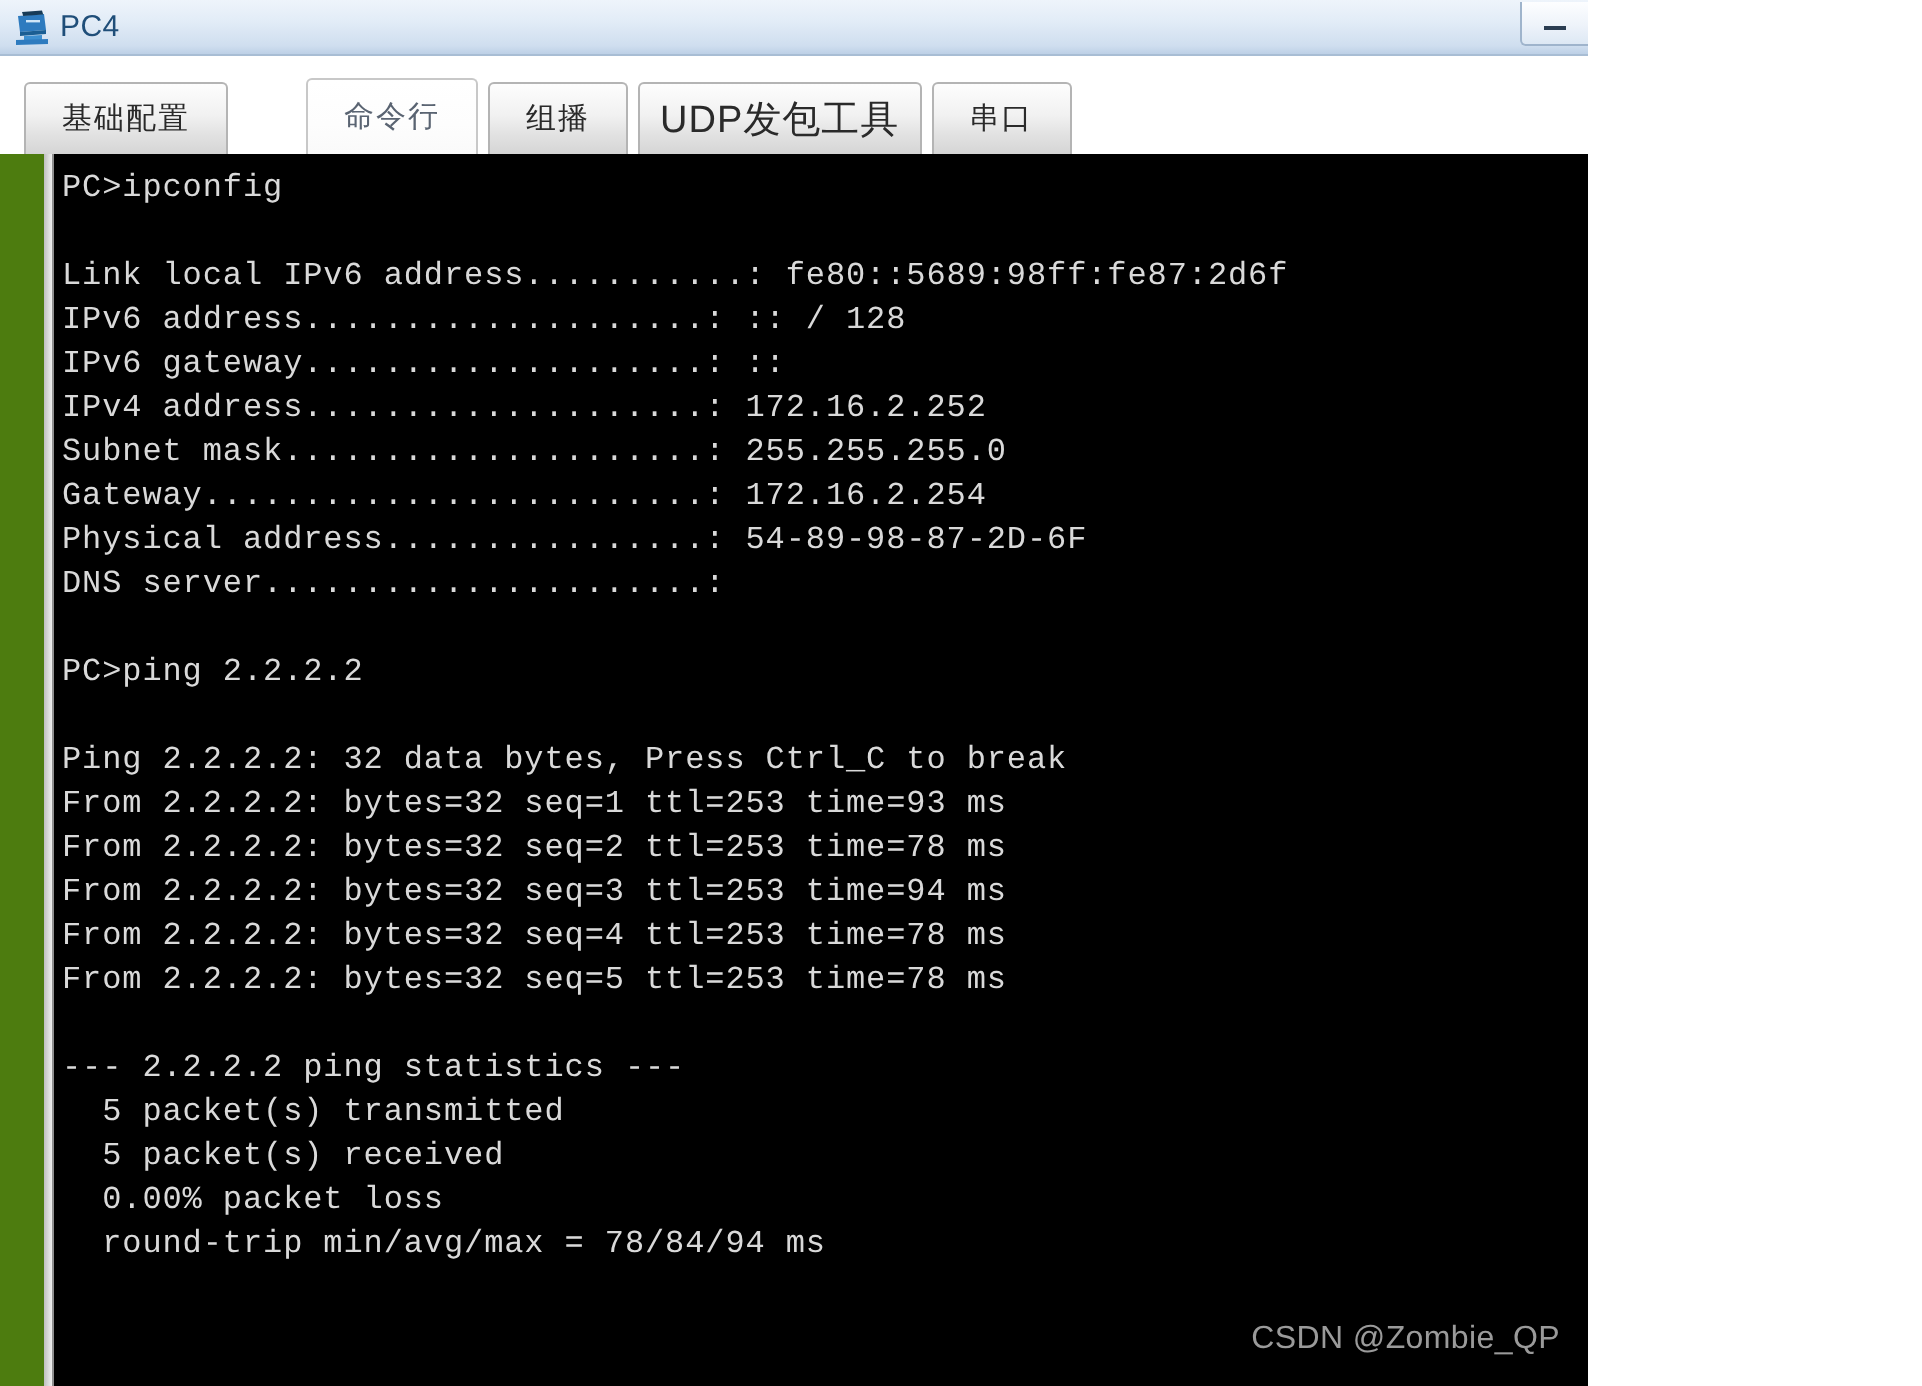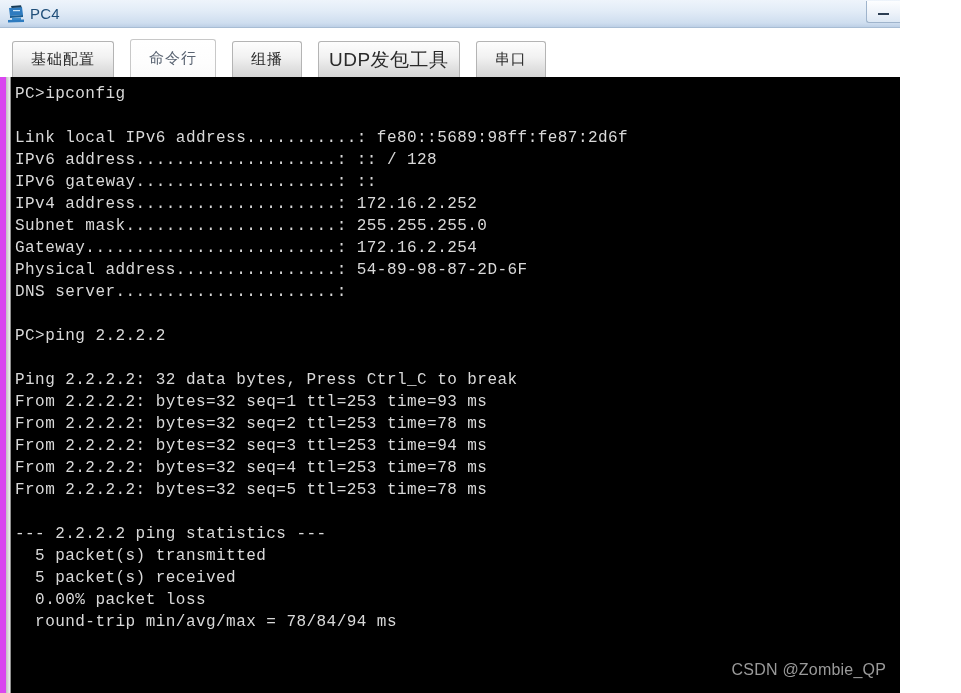--- a/index.html
+++ b/index.html
@@ -9,21 +9,21 @@
   }
   body {
     width: 961px; height: 693px;
     overflow: hidden;
     font-family: "Liberation Sans", sans-serif;
     position: relative;
   }
 
   
   #window {
-    width: 900px; height: 693px;
+    width: 794px; height: 693px;
     position: relative;
     background: #ffffff;
     display: flex;
     flex-direction: column;
   }
 
   
   #titlebar {
     height: 28px;
     flex: 0 0 28px;
@@ -74,21 +74,21 @@
     margin-top: 5px;
   }
 
   
   #tabstrip {
     flex: 0 0 49px;
     background: #ffffff;
     display: flex;
     align-items: flex-end;
     padding: 0 0 0 12px;
-    gap: 16px;
+    gap: 5px;
     position: relative;
   }
   .tab {
     height: 36px;
     min-width: 60px;
     padding: 0 18px;
     display: flex;
     align-items: center;
     justify-content: center;
     border: 1px solid #b4b4b4;
@@ -101,33 +101,34 @@
     white-space: nowrap;
     letter-spacing: 1px;
     position: relative;
     margin-bottom: 0;
   }
   .tab.active {
     background: linear-gradient(to bottom, #ffffff 0%, #fdfdfd 60%, #fafafa 100%);
     color: #5a6472;
     border-color: #c8c8c8;
     height: 38px;
+    margin-left: 34px;
   }
   .tab.small {
     font-size: 19px;
     letter-spacing: 0.5px;
     padding: 0 10px;
   }
 
   
   #console-wrap {
     flex: 1 1 auto;
     position: relative;
-    background: #d946ef;
-    padding-left: 6px;
+    background: #4d7c0f;
+    padding-left: 22px;
     display: flex;
   }
   #console-gutter {
     width: 5px;
     flex: 0 0 5px;
     background: linear-gradient(to right, #bfbfbf 0%, #d8d8d8 50%, #efefef 100%);
     border-right: 1px solid #8f8f8f;
   }
   #console {
     flex: 1 1 auto;

